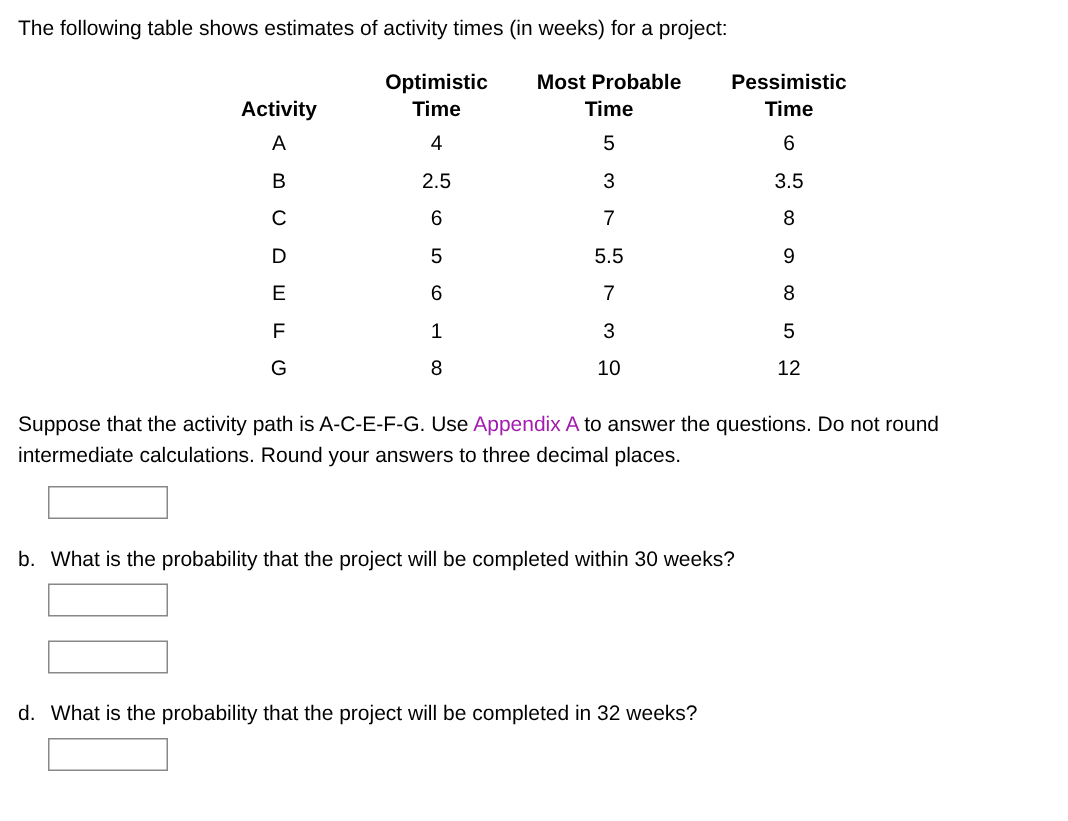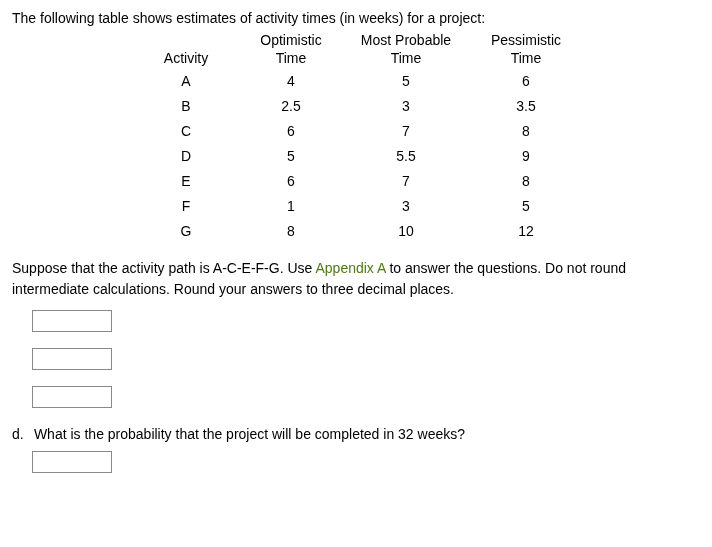--- a/index.html
+++ b/index.html
@@ -4,33 +4,33 @@
   <style>
     * { box-sizing: border-box; margin: 0; padding: 0; }
     body {
       font-family: Arial, Helvetica, sans-serif;
       font-size: 14px;
       color: #000;
       padding: 8px 12px;
       line-height: 1.5;
       width: 712px;
     }
-    .intro { }
+    .intro { margin-bottom: 14px; }
     .table-wrap { display: flex; justify-content: center; margin-bottom: 14px; }
     table { border-collapse: collapse; }
     th, td { text-align: center; padding: 2px 0; }
-    th { font-weight: normal; }
+    th { font-weight: bold; }
     th.stack { line-height: 1.3; }
     th .sub { display: block; text-align: center; }
     col.c-act { width: 110px; }
     col.c-opt { width: 100px; }
     col.c-mp { width: 130px; }
     col.c-pess { width: 110px; }
     .instr { margin-bottom: 10px; }
-    .link { color: #4d7c0f; }
+    .link { color: #a21caf; }
     .q { margin-bottom: 6px; }
     .q .label { display: inline; }
     .q .qmark { display: inline-block; width: 18px; text-align: left; }
     .answer {
       margin: 6px 0 16px 20px;
     }
     .answer input {
       width: 80px;
       height: 22px;
       border: 1px solid #888;
@@ -120,20 +120,21 @@
 
 <p class="instr">
   <span>Suppose that the activity path is A-C-E-F-G. Use </span><span class="link">Appendix A</span><span> to answer the questions. Do not round intermediate calculations. Round your answers to three decimal places.</span>
 </p>
 
 <div id="questions">
     <div>
       <div class="answer"><input type="text" style=""></div>
     </div>
     <div>
+      <p class="q"><span class="qmark">b.</span> <span class="label"> What is the probability that the project will be completed within 30 weeks?</span></p>
       <div class="answer"><input type="text" style=""></div>
     </div>
     <div>
       <div class="answer"><input type="text" style=""></div>
     </div>
     <div>
       <p class="q"><span class="qmark">d.</span> <span class="label"> What is the probability that the project will be completed in 32 weeks?</span></p>
       <div class="answer"><input type="text" style=""></div>
     </div>
   </div>

